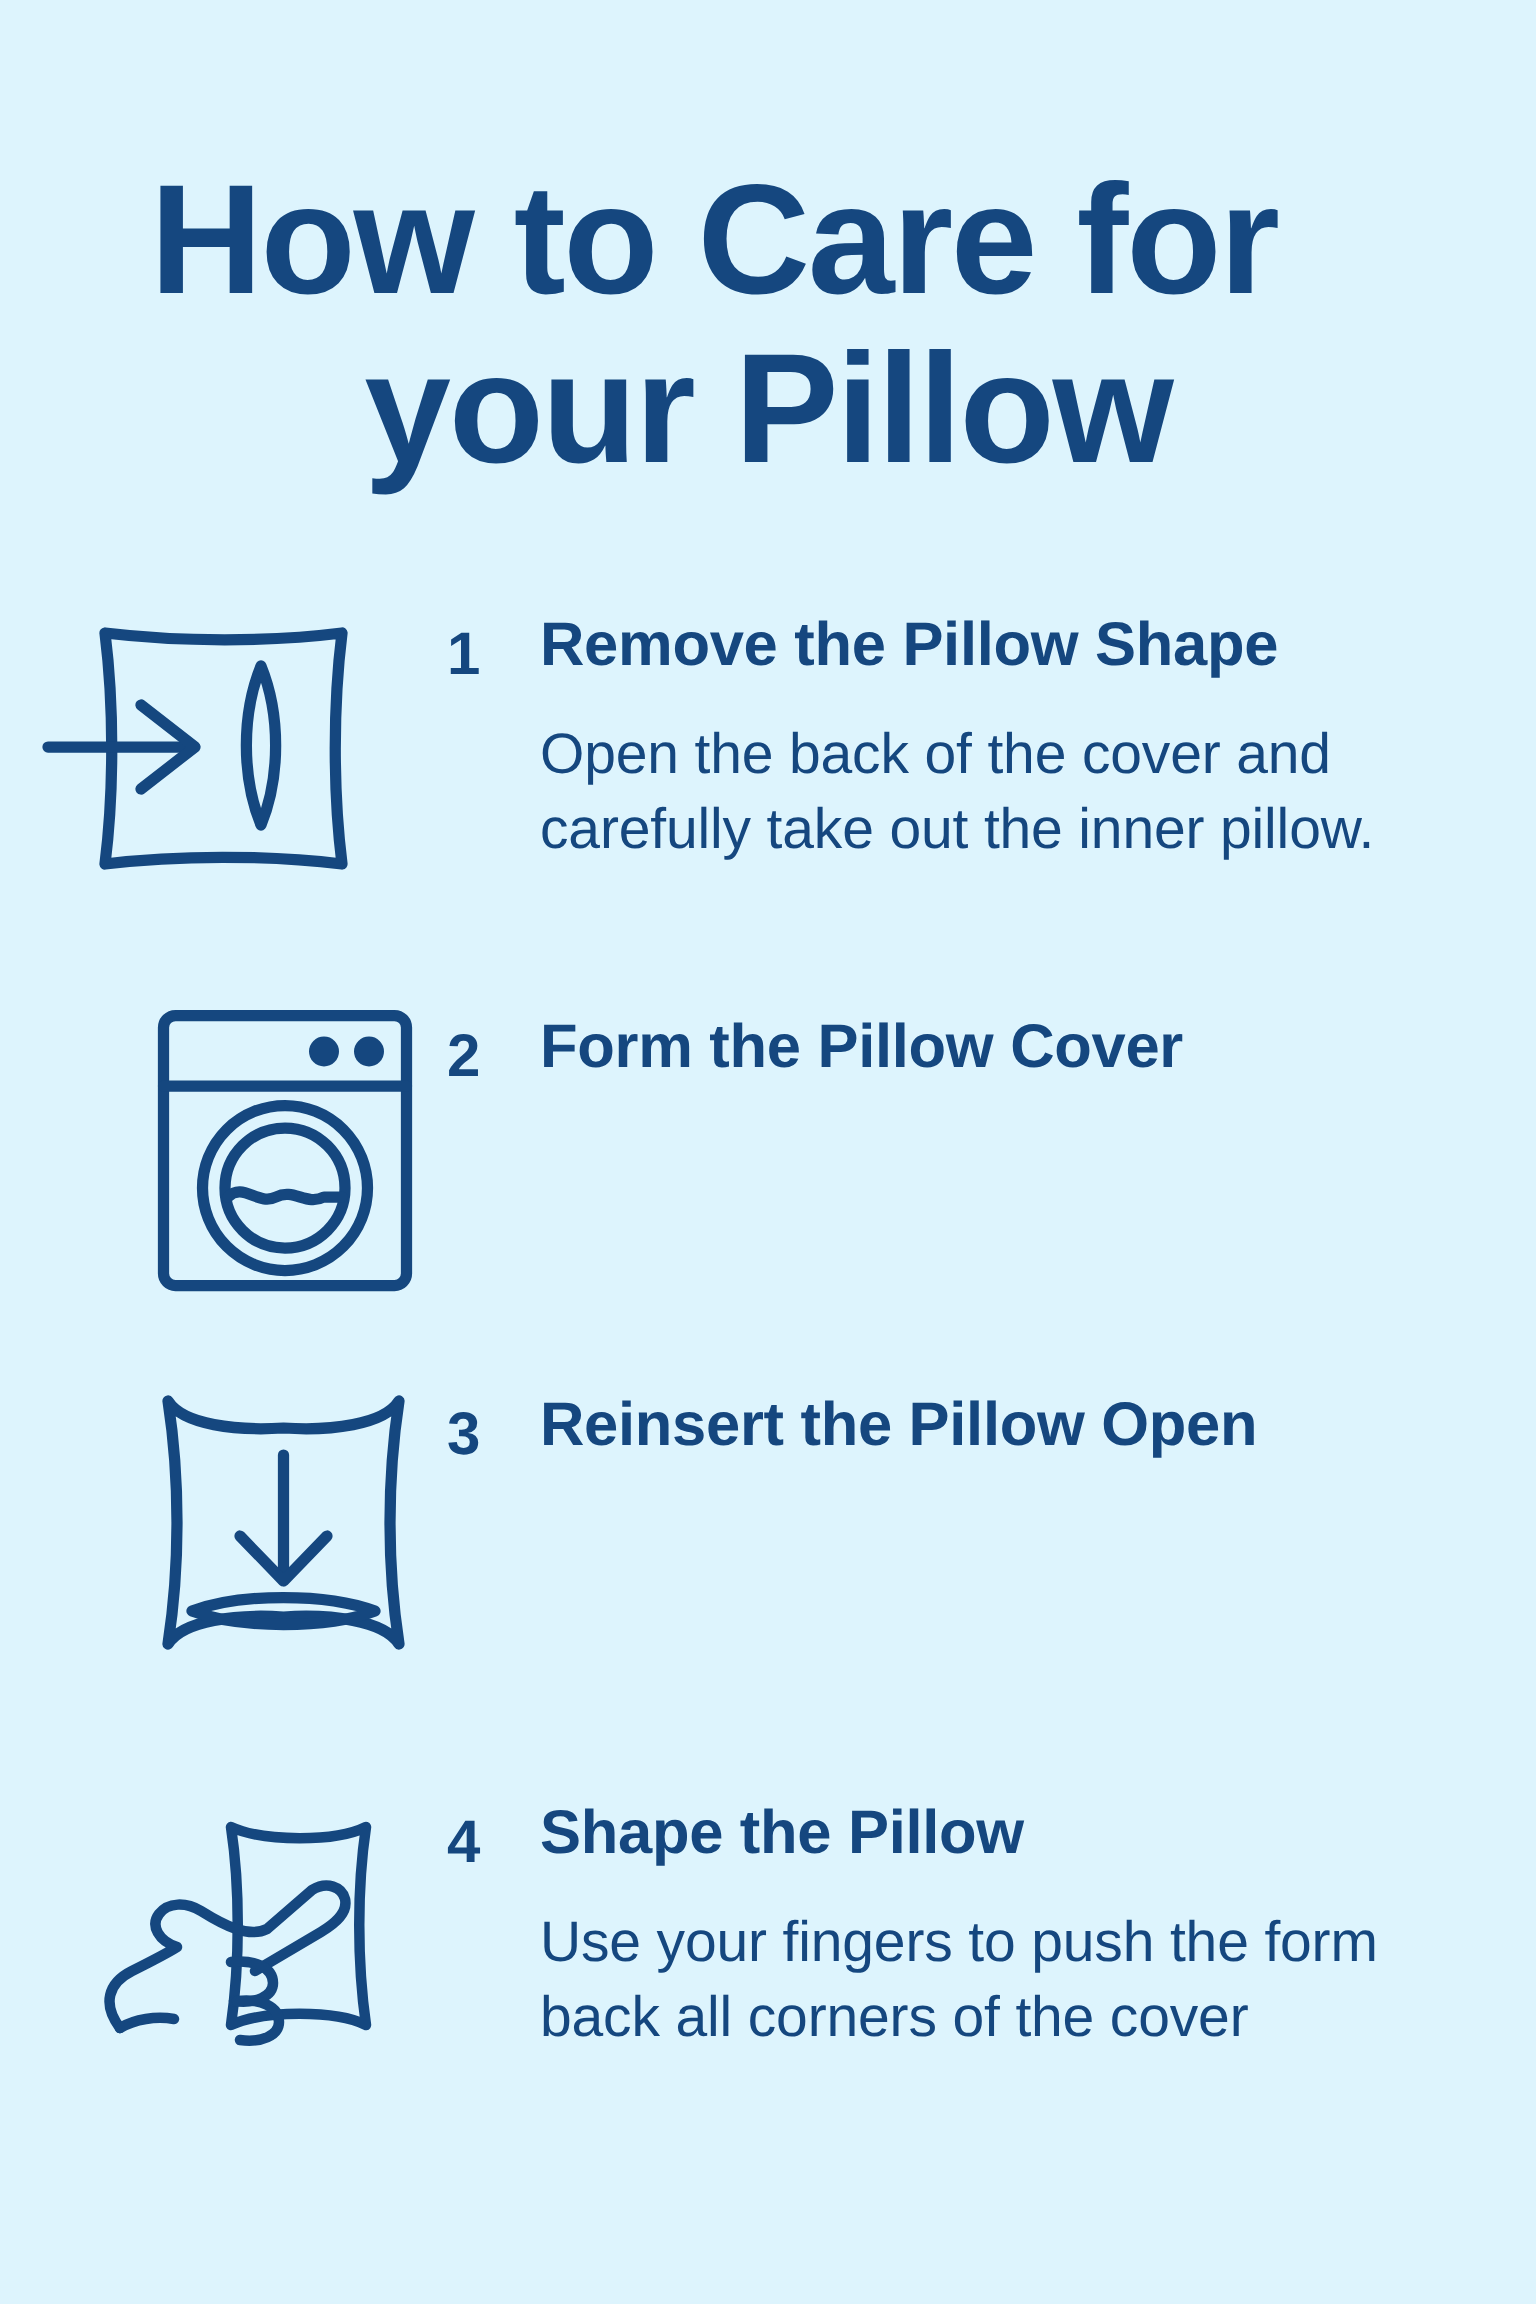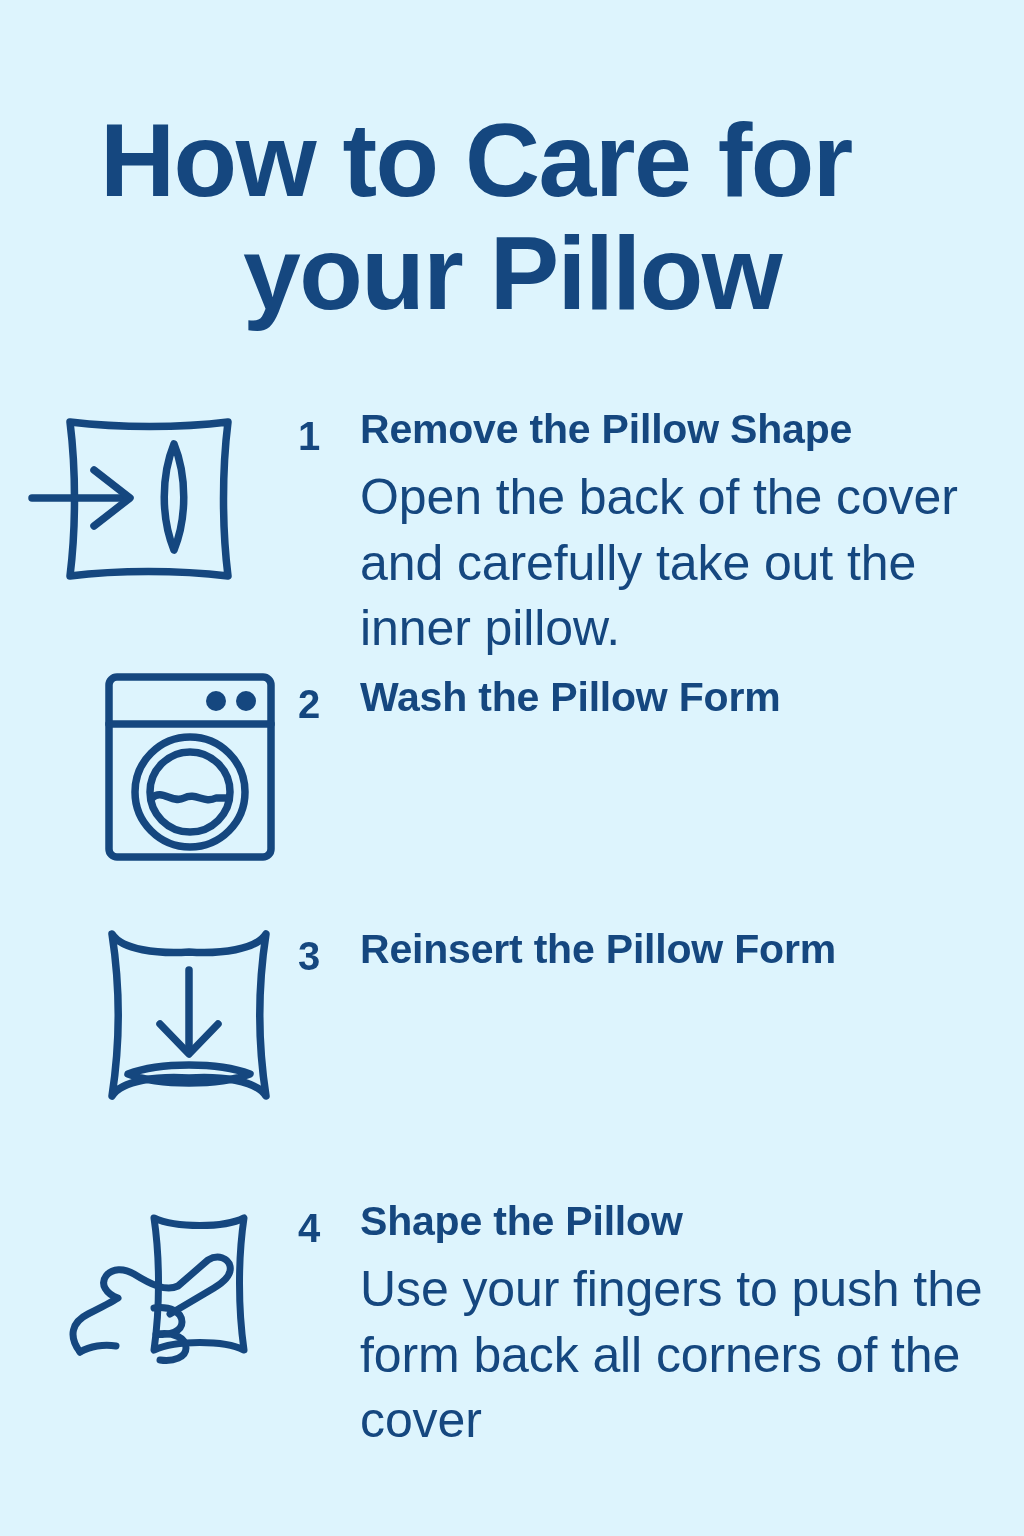--- a/index.html
+++ b/index.html
@@ -86,23 +86,23 @@
   .step-title {
     margin: 0;
     font-family: "Liberation Sans Narrow", "Liberation Sans", sans-serif;
     font-size: 41px;
     font-weight: bold;
     line-height: 1.06;
     letter-spacing: -0.2px;
     color: #15477f;
   }
   .step-body {
-    margin: 14px 0 0 0;
-    font-family: "Liberation Sans Narrow", "Liberation Sans", sans-serif;
-    font-size: 50px;
+    margin: 28px 0 0 0;
+    font-family: "Liberation Sans Narrow", "Liberation Sans", sans-serif;
+    font-size: 38px;
     font-weight: normal;
     line-height: 1.31;
     letter-spacing: -0.1px;
     color: #15477f;
   }
   .step-body b { font-weight: bold; }
 
   
   .icon-1 { margin-left: 2px;  margin-top: 14px; }
   .icon-2 { margin-left: 56px; margin-top: 8px; }
@@ -155,21 +155,21 @@
 
         <circle cx="86" cy="120" r="55"></circle>
 
         <circle cx="86" cy="120" r="40"></circle>
 
         <path d="M48 126 C58 116, 68 132, 80 126 C92 120, 100 132, 112 126 L124 126"></path>
       </svg>
     </div>
     <div class="num-col">2</div>
     <div class="text-col">
-      <h2 class="step-title">Wash the Pillow Form</h2>
+      <h2 class="step-title">Form the Pillow Cover</h2>
     </div>
   </div>
 
   <div class="step step-3">
     <div class="icon-col">
       <svg class="icon-3" width="182" height="174" viewBox="0 0 182 174" fill="none" stroke="#15477f" stroke-width="7.5" stroke-linecap="round" stroke-linejoin="round">
 
         <path d="M14 6 C24 22, 60 26, 91 24 C122 26, 158 22, 168 6
                  C160 58, 160 116, 168 168
                  C158 152, 122 148, 91 150 C60 148, 24 152, 14 168
@@ -177,21 +177,21 @@
 
         <path d="M91 42 L91 124"></path>
 
         <path d="M62 96 L91 126 L120 96"></path>
 
         <path d="M30 146 C62 134, 120 134, 152 146 C120 158, 62 158, 30 146 Z"></path>
       </svg>
     </div>
     <div class="num-col">3</div>
     <div class="text-col">
-      <h2 class="step-title">Reinsert the Pillow Form</h2>
+      <h2 class="step-title">Reinsert the Pillow Open</h2>
     </div>
   </div>
 
   <div class="step step-4">
     <div class="icon-col">
       <svg class="icon-4" width="230" height="150" viewBox="0 0 230 150" fill="none" stroke="#15477f" stroke-width="7" stroke-linecap="round" stroke-linejoin="round">
 
         <path d="M96 8 C118 18, 166 18, 186 8 C180 48, 180 98, 186 140
                  C166 130, 118 130, 96 140 C102 98, 102 48, 96 8 Z"></path>
 

